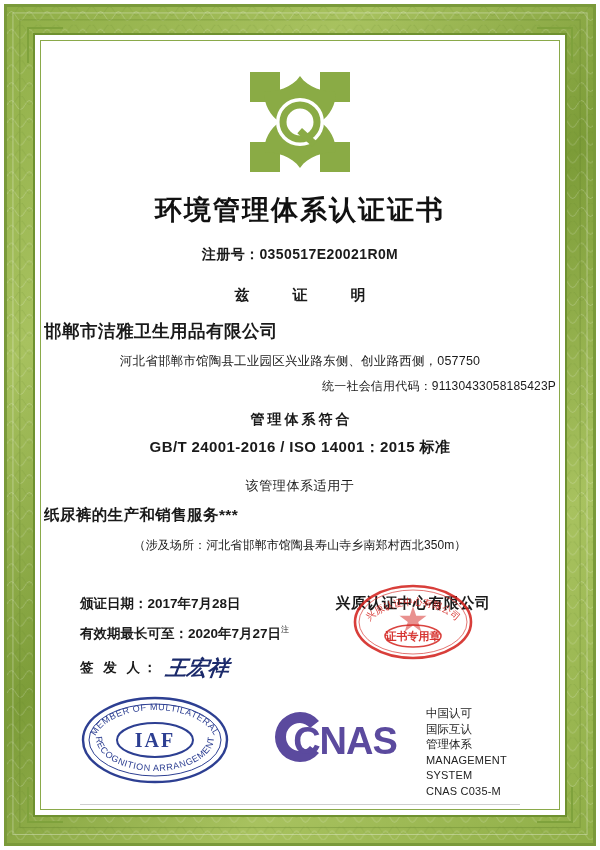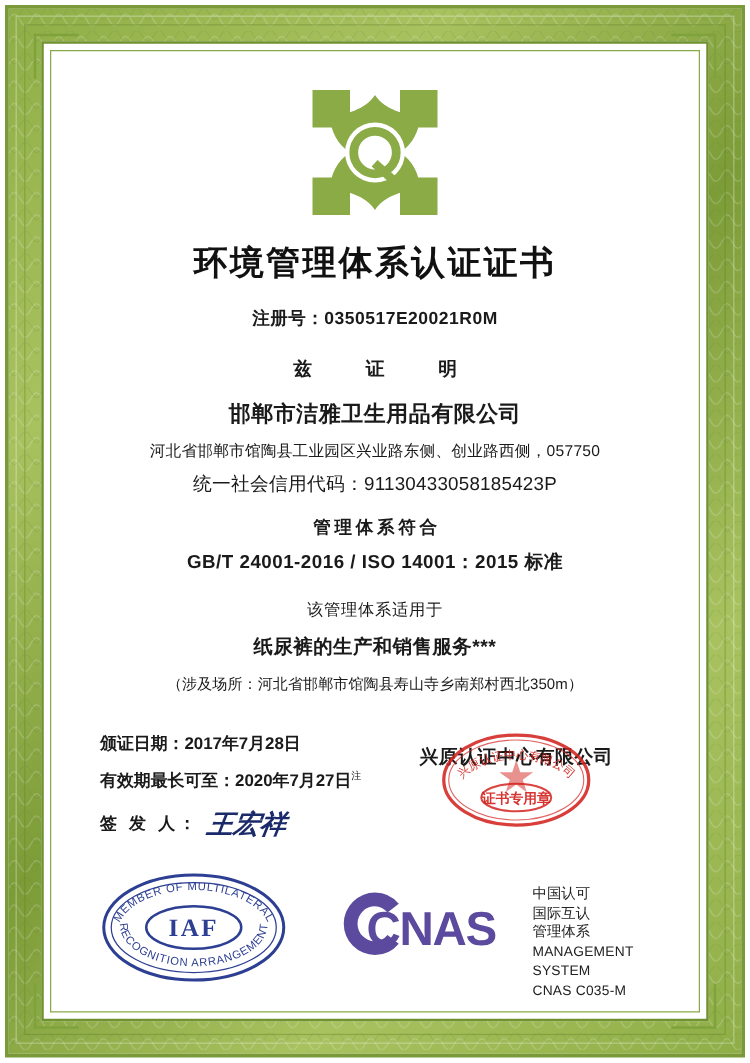--- a/index.html
+++ b/index.html
@@ -93,35 +93,35 @@
   .zizhengming {
     margin-top: 22px;
     text-align: center;
     font-size: 15px;
     font-weight: bold;
     letter-spacing: 14px;
     text-indent: 14px;
   }
   .company {
     margin-top: 14px;
-    text-align: center;
+    text-align: left;
     font-size: 17.5px;
     font-weight: bold;
     letter-spacing: 0.5px;
   }
   .address {
     margin-top: 10px;
     text-align: center;
     font-size: 12.5px;
     letter-spacing: 0.2px;
   }
   .credit-code {
     margin-top: 8px;
-    text-align: center;
-    font-size: 15px;
+    text-align: right;
+    font-size: 12px;
     letter-spacing: 0.2px;
   }
   .system-conform {
     margin-top: 16px;
     text-align: center;
     font-size: 14px;
     font-weight: bold;
     letter-spacing: 3px;
     text-indent: 3px;
   }
@@ -133,42 +133,41 @@
     letter-spacing: 0.4px;
   }
   .scope-label {
     margin-top: 20px;
     text-align: center;
     font-size: 13px;
     letter-spacing: 0.6px;
   }
   .scope-text {
     margin-top: 10px;
-    text-align: center;
     font-size: 15.5px;
     font-weight: bold;
     letter-spacing: 0.4px;
   }
   .scope-site {
     margin-top: 11px;
     text-align: center;
     font-size: 12px;
     letter-spacing: 0.1px;
   }
 
   
   .mid-block {
     position: relative;
     margin-top: 26px;
     height: 96px;
   }
   .dates {
     position: absolute;
     left: 36px;
-    top: 0;
+    top: 11px;
     font-size: 13.5px;
     line-height: 26px;
     font-weight: bold;
   }
   .dates .sup {
     font-size: 8px;
     vertical-align: super;
     font-weight: normal;
   }
   .sign-row {

